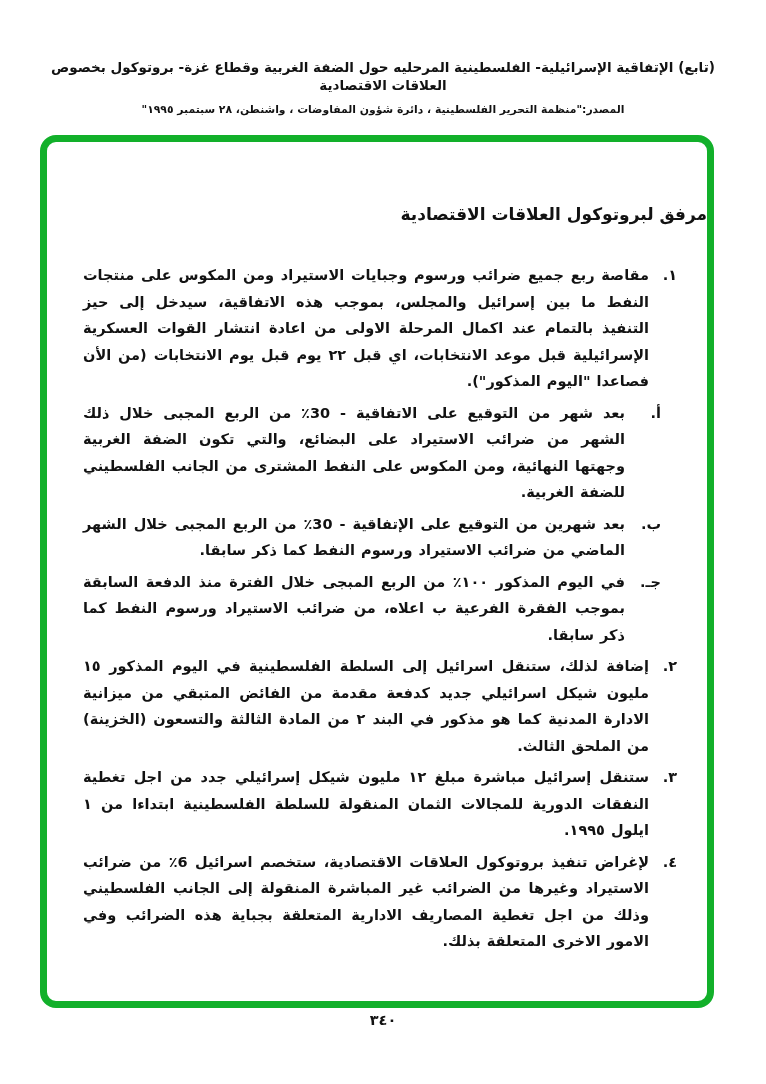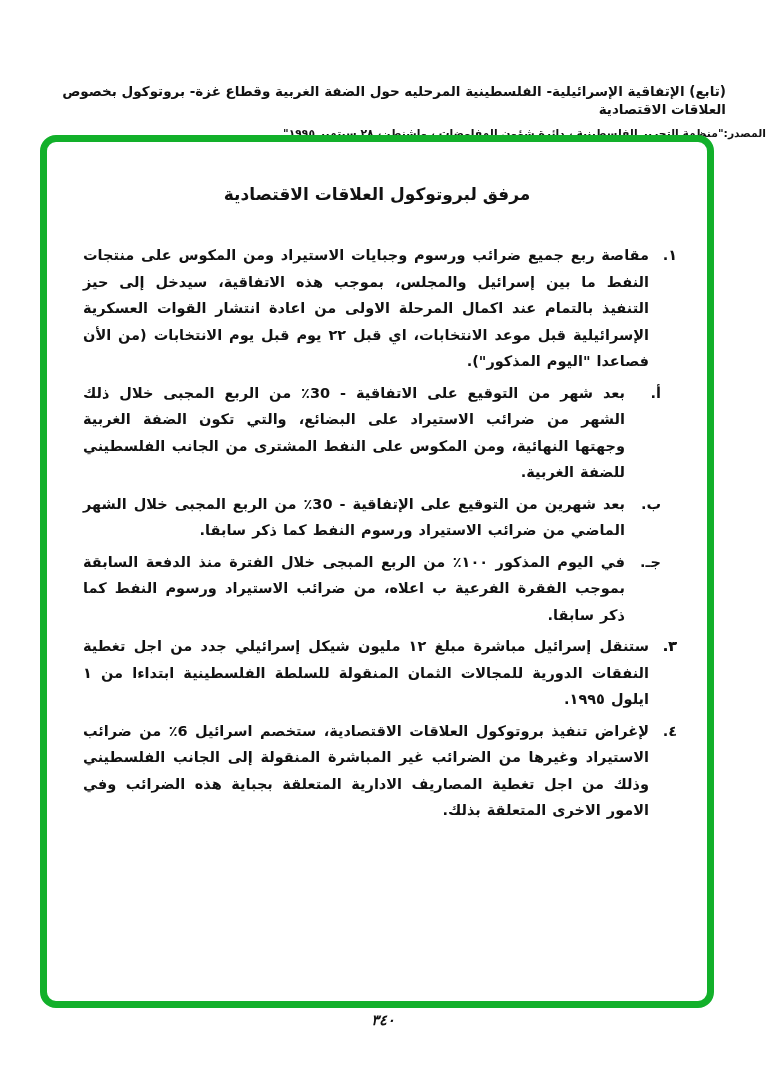--- a/index.html
+++ b/index.html
@@ -9,24 +9,23 @@
     position: relative;
     overflow: hidden;
     font-family: "DejaVu Sans", sans-serif;
     color: #121212;
   }
 
   
   .page-header {
     position: absolute;
     top: 58px; left: 0; width: 100%;
-    text-align: right;
+    text-align: center;
     direction: rtl;
     font-weight: 700;
-    margin-top: 24px;
   }
   .page-header .line1 {
     font-size: 13.5px;
     line-height: 18px;
     padding: 0 40px;
   }
   .page-header .line2 {
     font-size: 10.8px;
     margin-top: 9px;
   }
@@ -35,22 +34,21 @@
   .green-box {
     position: absolute;
     left: 40px; top: 135px;
     width: 674px; height: 873px;
     border: 7px solid var(--accent-green, #12b02a);
     border-radius: 16px;
     background: #ffffff;
   }
 
   .doc-title {
-    margin-top: 42px;
-    text-align: center;
+    margin-top: 62px;
     direction: rtl;
     font-weight: 700;
     font-size: 17px;
     letter-spacing: 0.5px;
   }
 
   
   .content {
     direction: rtl;
     margin: 38px 30px 0 36px;
@@ -75,21 +73,20 @@
 
   
   .page-number {
     position: absolute;
     top: 1012px; left: 0; width: 100%;
     text-align: center;
     direction: rtl;
     font-weight: 700;
     font-size: 14.5px;
     letter-spacing: 2px;
-    font-style: italic;
   }
 </style>
 </head>
 <body style="--accent-green: #12b02a;">
 
 <header class="page-header">
   <div class="line1">(تابع) الإتفاقية الإسرائيلية- الفلسطينية المرحليه حول الضفة الغربية وقطاع غزة- بروتوكول بخصوص العلاقات الاقتصادية</div>
   <div class="line2">المصدر:"منظمة التحرير الفلسطينية ، دائرة شؤون المفاوضات ، واشنطن، ٢٨ سبتمبر ١٩٩٥"</div>
 </header>
 
@@ -114,20 +111,21 @@
         <span class="text">بعد شهرين من التوقيع على الإتفاقية - 30٪ من الربع المجبى خلال الشهر الماضي من ضرائب الاستيراد ورسوم النفط كما ذكر سابقا.</span>
       </div>
 
       <div class="para sub-item">
         <span class="marker">جـ.</span>
         <span class="text">في اليوم المذكور ١٠٠٪ من الربع المبجى خلال الفترة منذ الدفعة السابقة بموجب الفقرة الفرعية ب اعلاه، من ضرائب الاستيراد ورسوم النفط كما ذكر سابقا.</span>
       </div>
 
       <div class="para">
         <span class="marker">٢.</span>
+        <span class="text">إضافة لذلك، ستنقل اسرائيل إلى السلطة الفلسطينية في اليوم المذكور ١٥ مليون شيكل  اسرائيلي جديد كدفعة مقدمة من الفائض المتبقي من ميزانية الادارة المدنية كما هو مذكور في  البند ٢ من المادة الثالثة والتسعون (الخزينة) من الملحق الثالث.</span>
       </div>
 
       <div class="para">
         <span class="marker">٣.</span>
         <span class="text">ستنقل إسرائيل مباشرة مبلغ ١٢ مليون  شيكل إسرائيلي جدد من اجل تغطية النفقات الدورية للمجالات الثمان المنقولة للسلطة الفلسطينية ابتداءا من ١ ايلول ١٩٩٥.</span>
       </div>
 
       <div class="para">
         <span class="marker">٤.</span>
         <span class="text">لإغراض تنفيذ بروتوكول  العلاقات الاقتصادية، ستخصم اسرائيل 6٪ من ضرائب الاستيراد وغيرها من الضرائب غير المباشرة المنقولة إلى الجانب الفلسطيني وذلك من اجل تغطية المصاريف الادارية المتعلقة بجباية هذه الضرائب وفي الامور الاخرى المتعلقة بذلك.</span>

